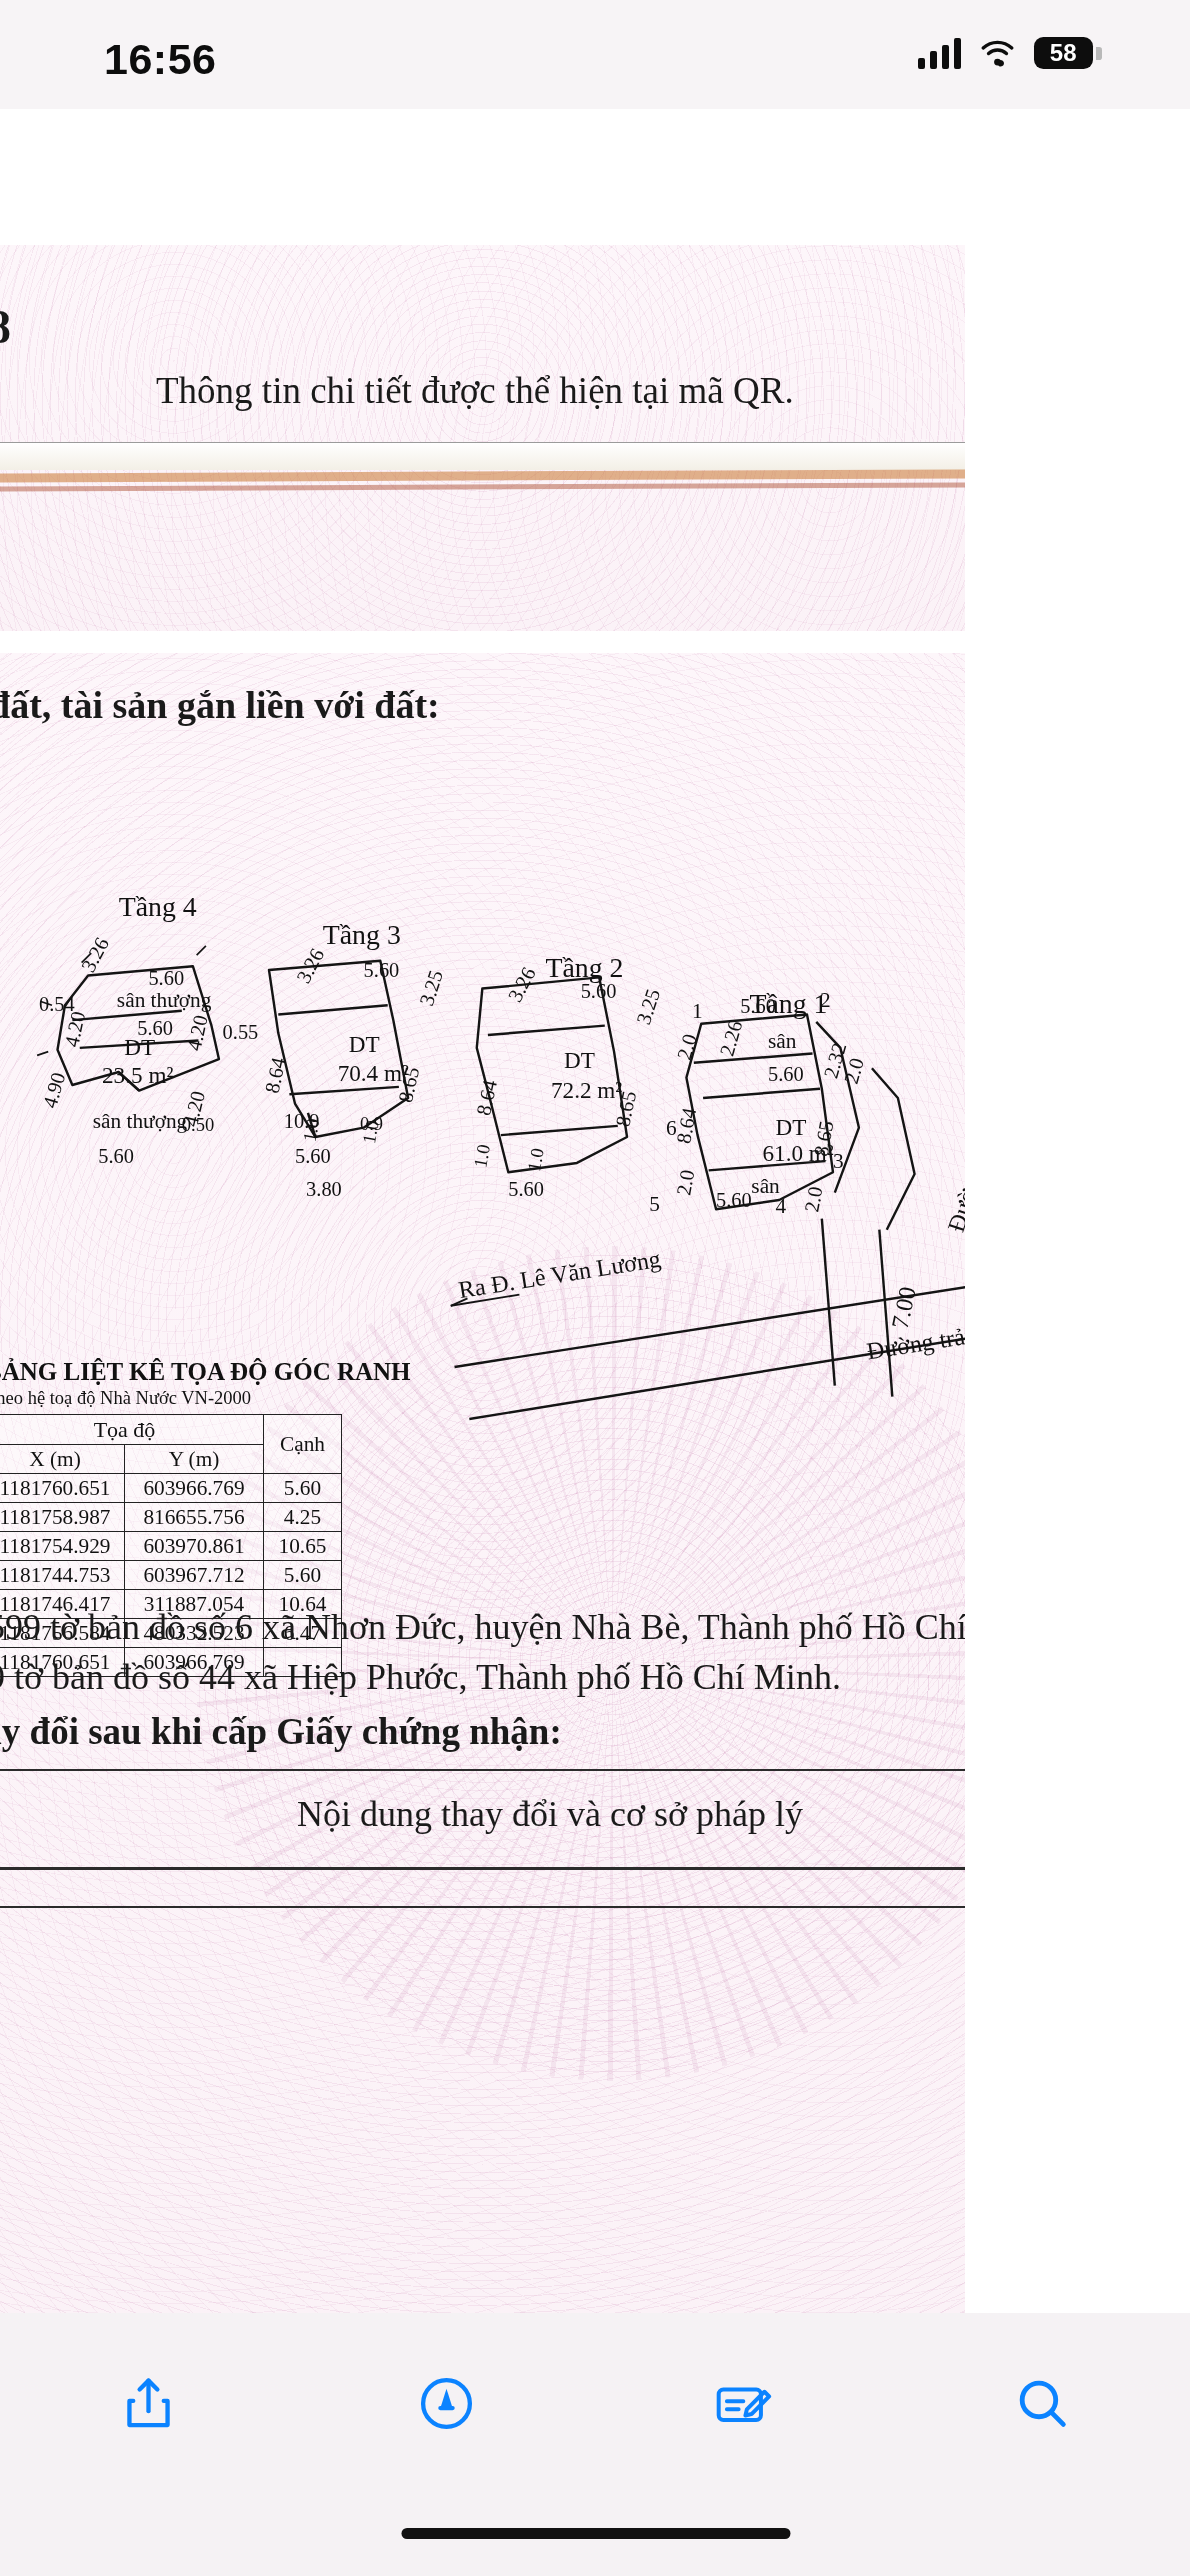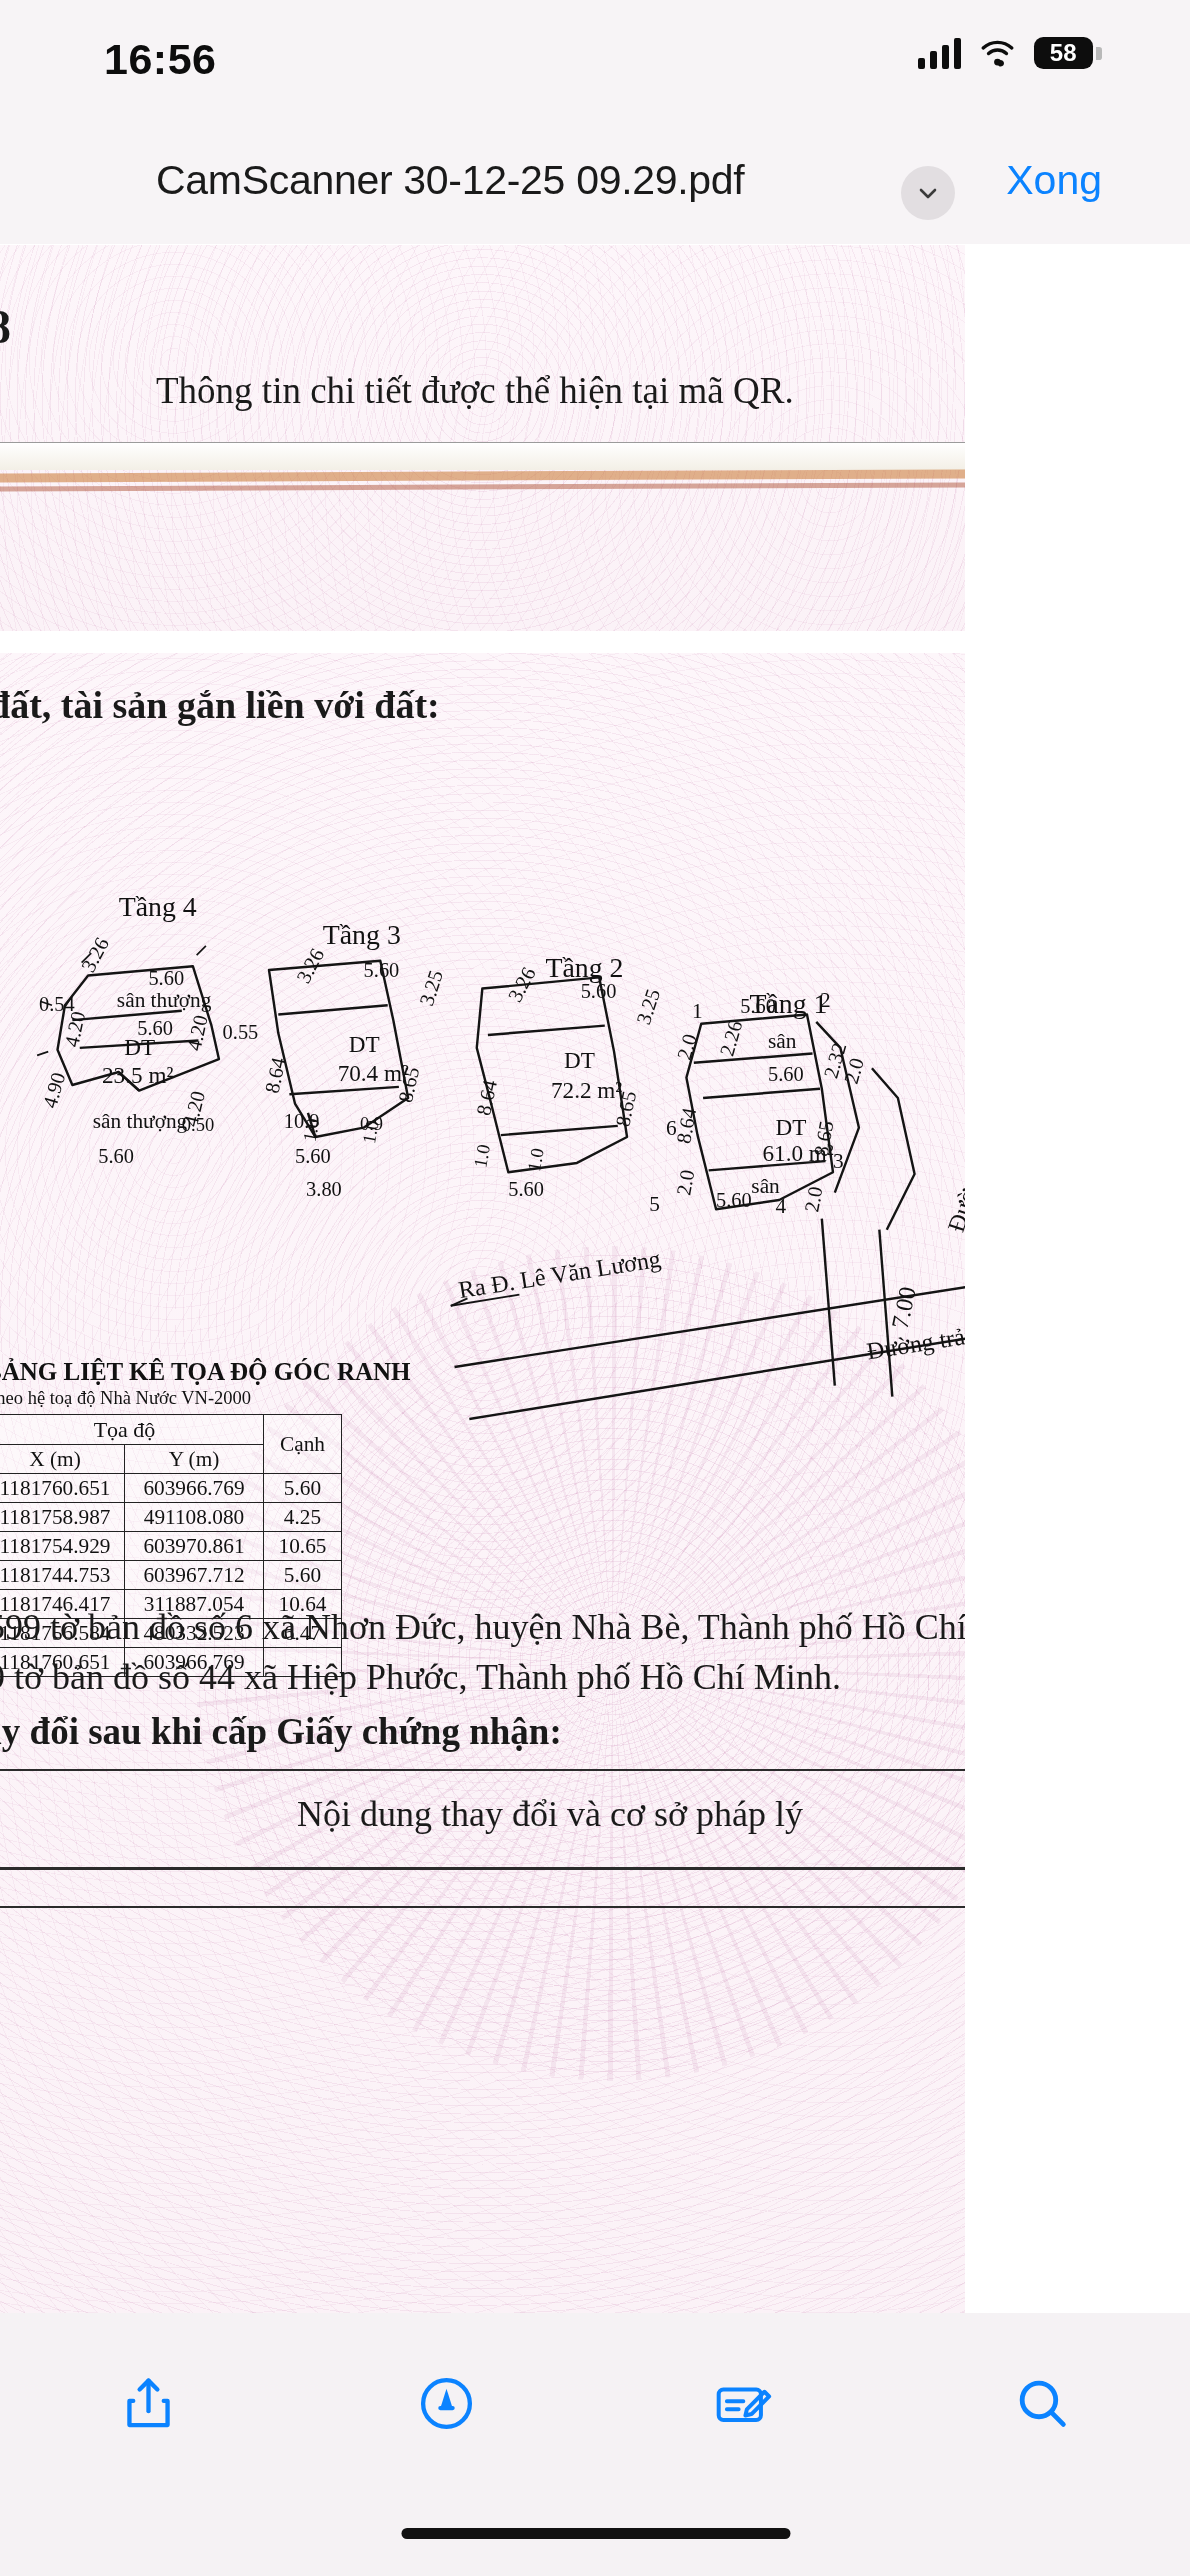--- a/index.html
+++ b/index.html
@@ -239,29 +239,20 @@
           <path d="M3.2 5.9a13 13 0 0117.6 0" stroke="#0d0d0d" stroke-width="2.1" fill="none" stroke-linecap="round"></path>
         </svg>
       </span>
       <span class="battery">
         <span class="batt-body">58</span>
         <span class="batt-cap"></span>
       </span>
     </div>
   </div>
 
-  <div class="navbar">
-    <div class="nav-title doc-serif" style="font-family:'Liberation Sans',sans-serif;">CamScanner 30-12-25 09.29.pdf</div>
-    <div class="nav-chevron">
-      <svg viewBox="0 0 24 24">
-          <path d="M5 9l7 7 7-7" stroke="#3b3b3b" stroke-width="2.6" fill="none" stroke-linecap="round" stroke-linejoin="round"></path>
-        </svg>
-    </div>
-    <div class="nav-done">Xong</div>
-  </div>
 
   <div class="docarea">
 
     <div class="page page1">
       <div class="guilloche"></div>
       <div class="p1-code doc-serif">8</div>
       <div class="p1-qr doc-serif">Thông tin chi tiết được thể hiện tại mã QR.</div>
       <div class="p1-rule1"></div>
       <div class="p1-rule2"></div>
       <div class="p1-rule3"></div>
@@ -411,21 +402,21 @@
             <th>X (m)</th>
             <th>Y (m)</th>
           </tr>
           <tr>
             <td class="xy">1181760.651</td>
             <td class="xy">603966.769</td>
             <td class="side">5.60</td>
           </tr>
           <tr>
             <td class="xy">1181758.987</td>
-            <td class="xy">491108.080</td>
+            <td class="xy">816655.756</td>
             <td class="side">4.25</td>
           </tr>
           <tr>
             <td class="xy">1181754.929</td>
             <td class="xy">603970.861</td>
             <td class="side">10.65</td>
           </tr>
           <tr>
             <td class="xy">1181744.753</td>
             <td class="xy">603967.712</td>

